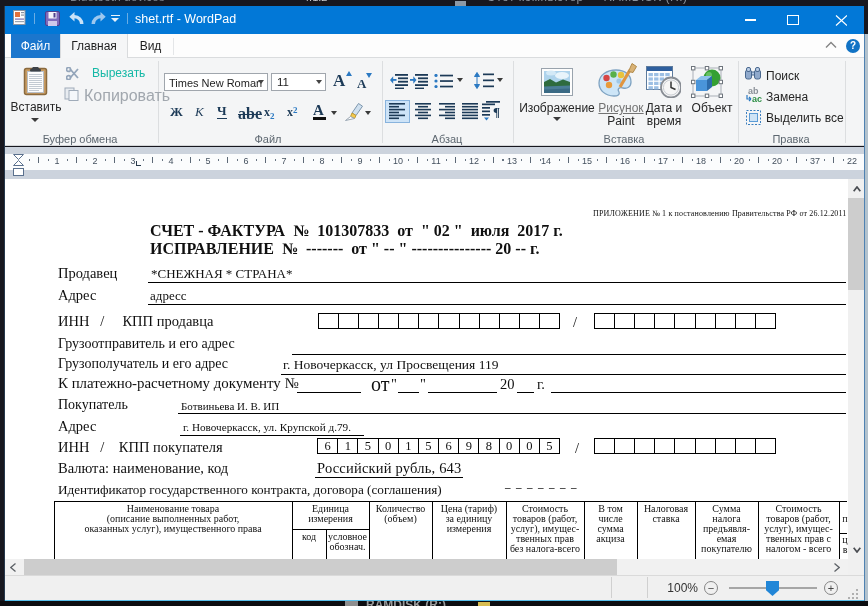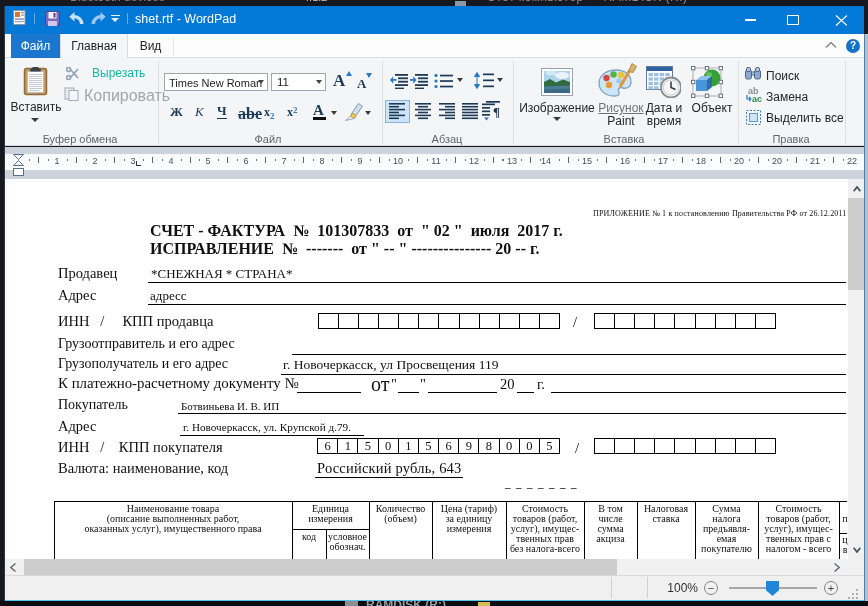--- a/index.html
+++ b/index.html
@@ -309,21 +309,21 @@
       <span style="position:absolute;left:428px;top:0;width:16px;text-align:center;">11</span>
       <span style="position:absolute;left:466px;top:0;width:16px;text-align:center;">12</span>
       <span style="position:absolute;left:504px;top:0;width:16px;text-align:center;">13</span>
       <span style="position:absolute;left:541px;top:0;width:16px;">14</span>
       <span style="position:absolute;left:579px;top:0;width:16px;text-align:center;">15</span>
       <span style="position:absolute;left:617px;top:0;width:16px;text-align:center;">16</span>
       <span style="position:absolute;left:655px;top:0;width:16px;text-align:center;">17</span>
       <span style="position:absolute;left:693px;top:0;width:16px;text-align:center;">18</span>
       <span style="position:absolute;left:731px;top:0;width:16px;text-align:center;">20</span>
       <span style="position:absolute;left:769px;top:0;width:16px;text-align:center;">20</span>
-      <span style="position:absolute;left:807px;top:0;width:16px;text-align:center;">21</span>
+      <span style="position:absolute;left:807px;top:0;width:16px;text-align:center;">37</span>
       <span style="position:absolute;left:844px;top:0;width:16px;text-align:center;">22</span>
     </div>
 <svg class="a" style="left:13px;top:154px;" width="11" height="22" viewBox="0 0 11 22">
 <path d="M0.5 0.5 L10.5 0.5 L5.5 5.5 Z" fill="#fff" stroke="#5a708e"></path>
 <path d="M5.5 6.5 L10.5 11.5 L0.5 11.5 Z" fill="#fff" stroke="#5a708e"></path>
 <rect x="0.5" y="14.5" width="10" height="7" fill="#fff" stroke="#5a708e"></rect>
 </svg>
 <div class="a" style="left:136px;top:161px;width:5px;height:5px;border-left:1.5px solid #2a3b4d;border-bottom:1.5px solid #2a3b4d;"></div>
 <div class="a" style="left:5px;top:179px;width:843px;height:380px;background:#fff;"></div>
 <div class="a" style="left:5px;top:179px;width:843px;height:380px;overflow:hidden;">
@@ -356,20 +356,21 @@
 <div class="ser a" style="left:53px;top:219.1px;font-size:14px;line-height:14.7px;color:#101010;white-space:pre;">Покупатель</div>
 <div class="ser a" style="left:176px;top:221.6px;font-size:11px;line-height:11.6px;color:#101010;white-space:pre;">Ботвиньева И. В. ИП</div>
 <div class="ln" style="left:173px;top:233.5px;width:668px;height:1px;"></div>
 <div class="ser a" style="left:53px;top:239.7px;font-size:14.5px;line-height:15.2px;color:#101010;white-space:pre;">Адрес</div>
 <div class="ser a" style="left:178px;top:242.5px;font-size:11.2px;line-height:11.8px;color:#101010;white-space:pre;">г. Новочеркасск, ул. Крупской д.79.</div>
 <div class="ln" style="left:175px;top:255.5px;width:184px;height:1px;"></div>
 <div class="ser a" style="left:53px;top:281.7px;font-size:14.5px;line-height:15.2px;color:#101010;white-space:pre;">Валюта: наименование, код</div>
 <div class="ser a" style="left:53px;top:260.7px;font-size:14.5px;line-height:15.2px;color:#101010;white-space:pre;">ИНН   /    КПП покупателя</div>
 <div class="ser a" style="left:312px;top:281.7px;font-size:14.5px;line-height:15.2px;color:#101010;white-space:pre;letter-spacing:0.2px;">Российский рубль, 643</div>
 <div class="ln" style="left:310px;top:297.5px;width:148px;height:1px;"></div>
+<div class="ser a" style="left:53px;top:303.8px;font-size:13.2px;line-height:13.9px;color:#101010;white-space:pre;">Идентификатор государственного контракта, договора (соглашения)</div>
 <div class="ser a" style="left:500px;top:302.6px;font-size:11px;line-height:11.6px;font-weight:bold;color:#101010;white-space:pre;">–  –  –  –  –  –  –</div>
 <div class="a" style="left:313px;top:134px;width:242px;height:16px;border:1.6px solid #000;display:flex;">
         <div class="ser" style="flex:1;border-right:1.6px solid #000;font-size:12.5px;text-align:center;line-height:14px;color:#101010;"></div>
         <div class="ser" style="flex:1;border-right:1.6px solid #000;font-size:12.5px;text-align:center;line-height:14px;color:#101010;"></div>
         <div class="ser" style="flex:1;border-right:1.6px solid #000;font-size:12.5px;text-align:center;line-height:14px;color:#101010;"></div>
         <div class="ser" style="flex:1;border-right:1.6px solid #000;font-size:12.5px;text-align:center;line-height:14px;color:#101010;"></div>
         <div class="ser" style="flex:1;border-right:1.6px solid #000;font-size:12.5px;text-align:center;line-height:14px;color:#101010;"></div>
         <div class="ser" style="flex:1;border-right:1.6px solid #000;font-size:12.5px;text-align:center;line-height:14px;color:#101010;"></div>
         <div class="ser" style="flex:1;border-right:1.6px solid #000;font-size:12.5px;text-align:center;line-height:14px;color:#101010;"></div>
         <div class="ser" style="flex:1;border-right:1.6px solid #000;font-size:12.5px;text-align:center;line-height:14px;color:#101010;"></div>

